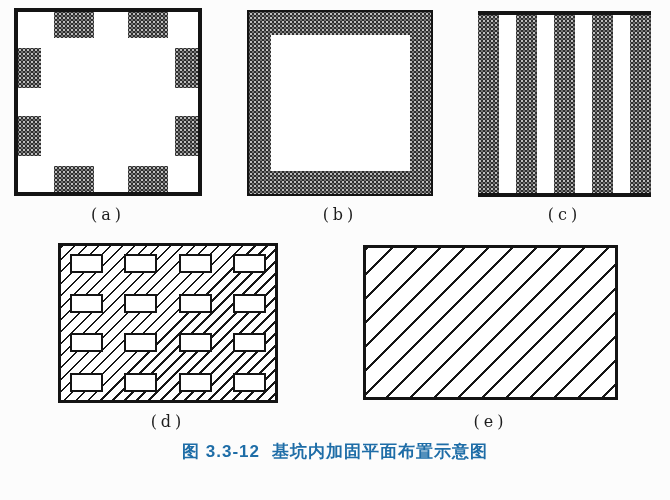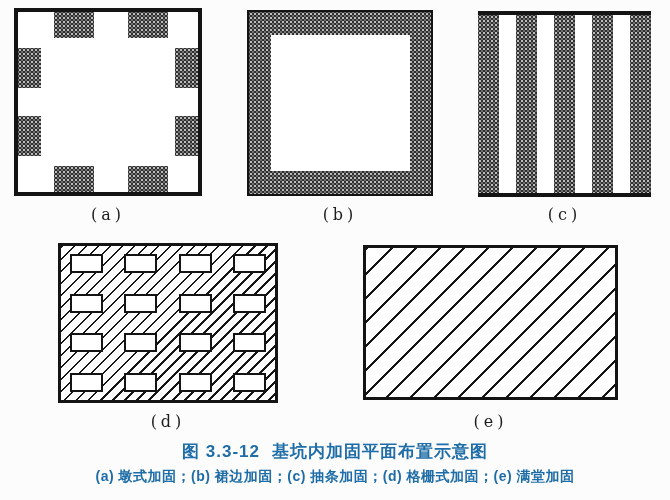--- a/index.html
+++ b/index.html
@@ -164,17 +164,14 @@
 
   <div class="panel-label label-a">(a)</div>
   <div class="panel-label label-b">(b)</div>
   <div class="panel-label label-c">(c)</div>
   <div class="panel-label label-d">(d)</div>
   <div class="panel-label label-e">(e)</div>
 
   <div class="caption-title">
     <span class="fig-num">图 3.3-12</span><span>基坑内加固平面布置示意图</span>
   </div>
-  <div class="caption-sub">
-    <span>(a) 墩式加固；</span><span>(b) 裙边加固；</span><span>(c) 抽条加固；</span><span>(d) 格栅式加固；</span><span>(e) 满堂加固</span>
-  </div>
 
 </div>
 
 </body></html>

